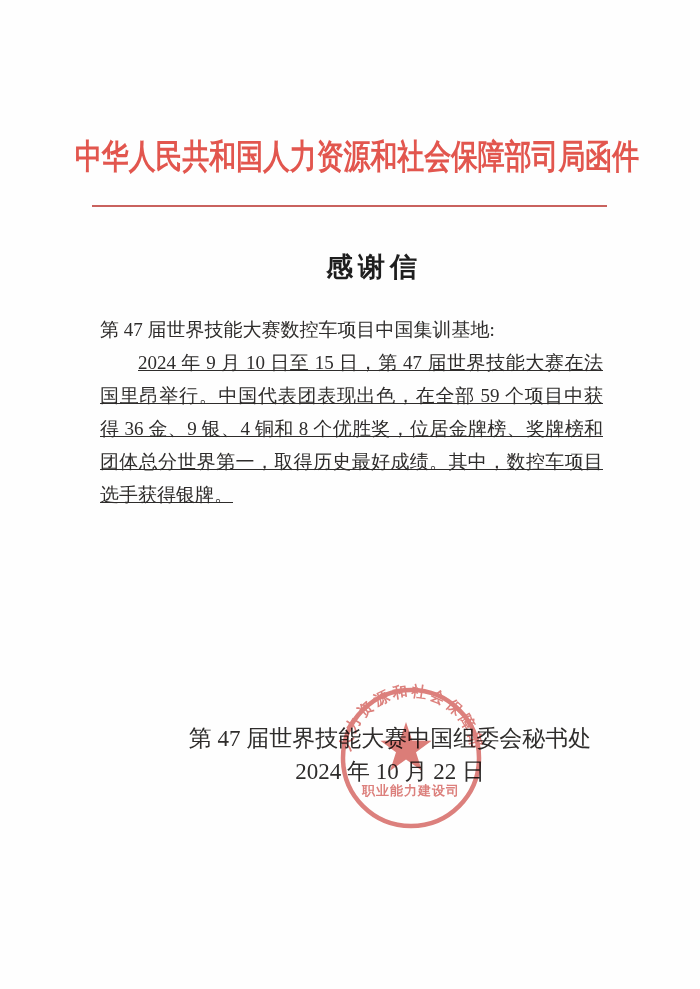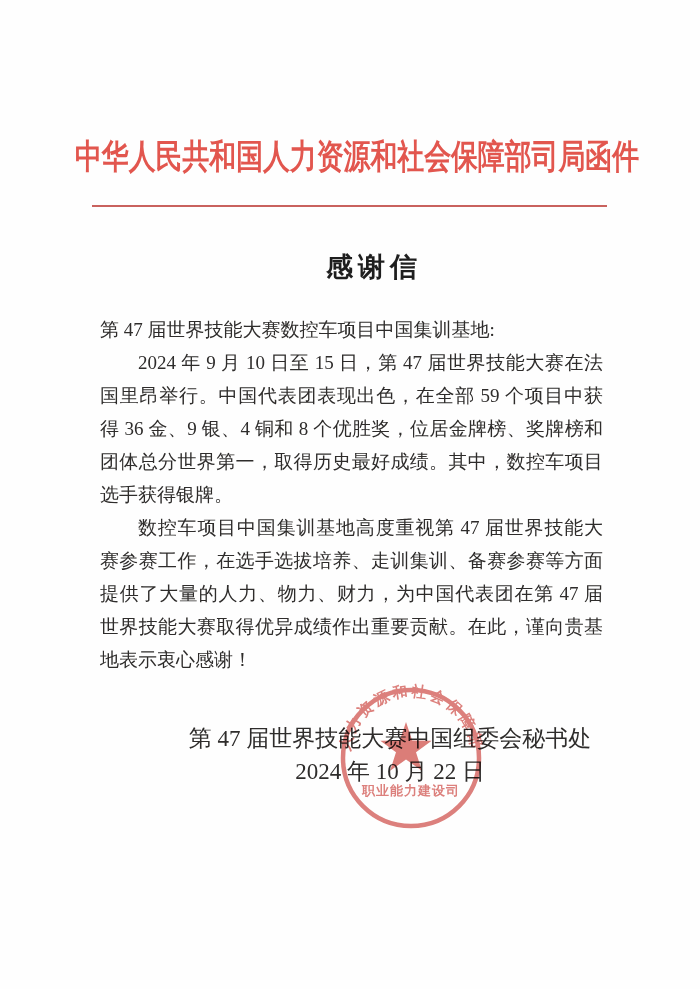--- a/index.html
+++ b/index.html
@@ -55,21 +55,21 @@
     top: 313px;
     left: 100px;
     width: 503px;
     font-size: 19px;
     line-height: 33px;
     color: #2e2c2b;
     text-align: justify;
     text-justify: inter-ideograph;
   }
   .letter-body p { margin: 0; }
-  .letter-body p.indent { text-indent: 2em; }
+  .letter-body p.indent { text-indent: 2em; text-decoration: underline; }
   .signature-block {
     position: absolute;
     top: 722px;
     left: 130px;
     width: 520px;
     text-align: center;
     font-size: 23px;
     line-height: 33px;
     color: #2e2c2b;
   }
@@ -109,21 +109,20 @@
     <span class="letterhead-inner">中华人民共和国人力资源和社会保障部司局函件</span>
   </div>
 
   <div class="red-rule"></div>
 
   <div class="doc-title">感谢信</div>
 
   <div class="letter-body">
     <p>第 47 届世界技能大赛数控车项目中国集训基地:</p>
     <p class="indent">2024 年 9 月 10 日至 15 日，第 47 届世界技能大赛在法国里昂举行。中国代表团表现出色，在全部 59 个项目中获得 36 金、9 银、4 铜和 8 个优胜奖，位居金牌榜、奖牌榜和团体总分世界第一，取得历史最好成绩。其中，数控车项目选手获得银牌。</p>
-    <p class="indent">数控车项目中国集训基地高度重视第 47 届世界技能大赛参赛工作，在选手选拔培养、走训集训、备赛参赛等方面提供了大量的人力、物力、财力，为中国代表团在第 47 届世界技能大赛取得优异成绩作出重要贡献。在此，谨向贵基地表示衷心感谢！</p>
   </div>
 
   <div class="signature-block">
     <div>第 47 届世界技能大赛中国组委会秘书处</div>
     <div>2024 年 10 月 22 日</div>
   </div>
 
   <svg class="seal" viewBox="-76 -76 152 152" xmlns="http://www.w3.org/2000/svg">
     <circle class="seal-ring" r="68"></circle>
     <path id="sealArc" d="M -55 28 A 61.7 61.7 0 1 1 55 28" fill="none"></path>

